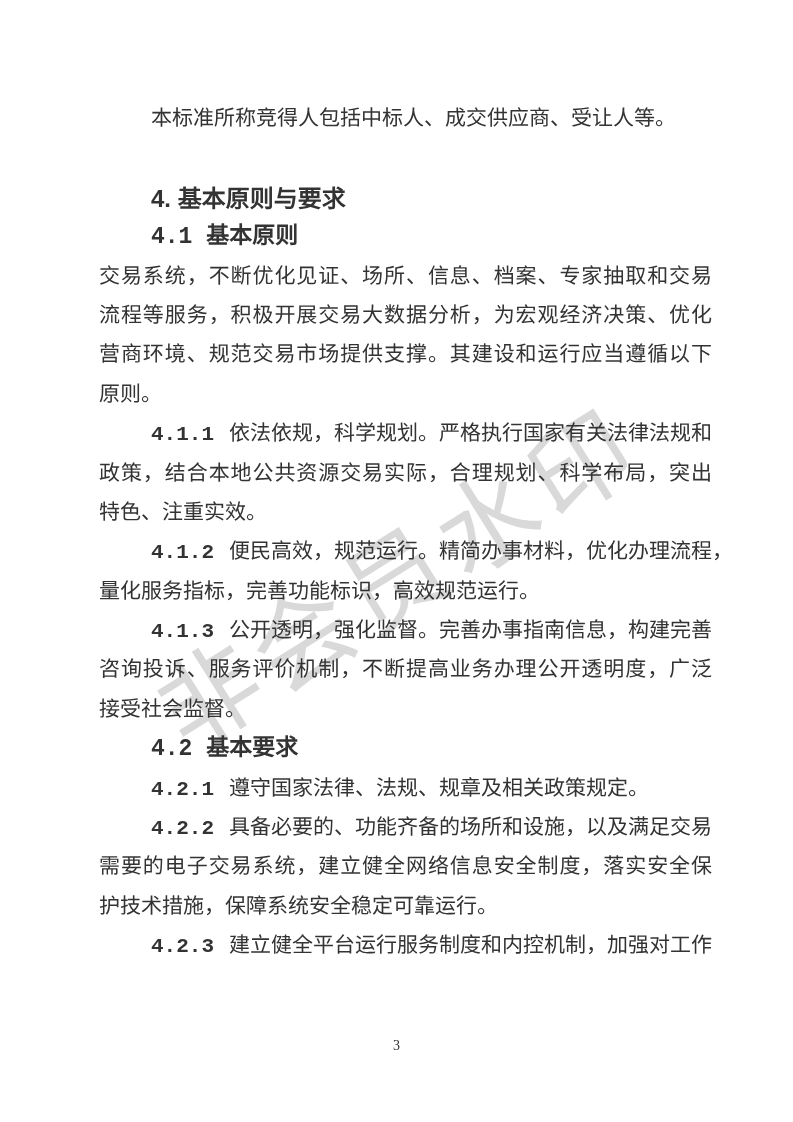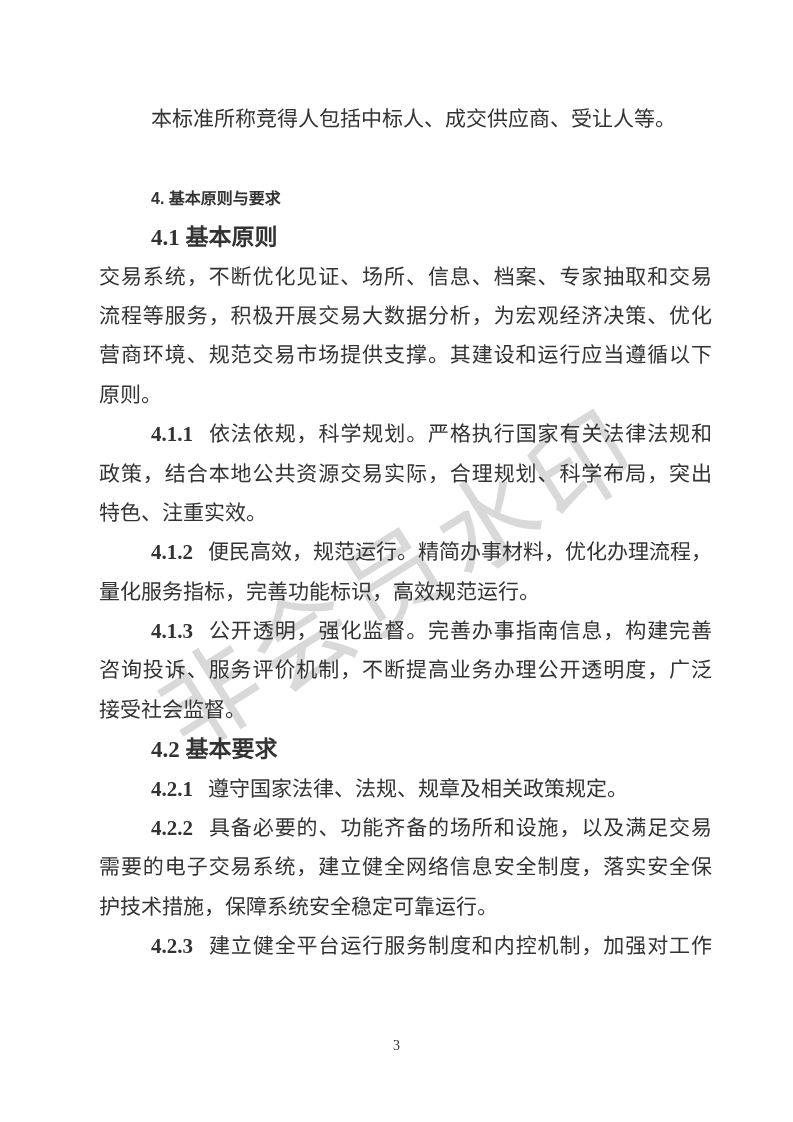--- a/index.html
+++ b/index.html
@@ -35,37 +35,38 @@
     left: 99px;
     top: 100px;
     width: 613px;
     z-index: 1;
   }
   .line {
     height: 39.4px;
     line-height: 39.4px;
     font-size: 21px;
     white-space: nowrap;
+    font-family: Liberation Mono, monospace;
   }
   
   .line.j {
     text-align: justify;
     text-align-last: justify;
   }
   
   .line.e {
     text-align: left;
   }
   .indent {
     text-indent: 52px;
   }
   .h1 {
     font-family: "Liberation Sans", "DejaVu Sans", sans-serif;
     font-weight: 700;
-    font-size: 16px;
+    font-size: 24px;
     margin-top: 39.4px; 
   }
   .h2 {
     font-weight: 600;
     font-size: 23px;
   }
   .cnum {
     font-weight: 600;
     margin-right: 15px;
   }

